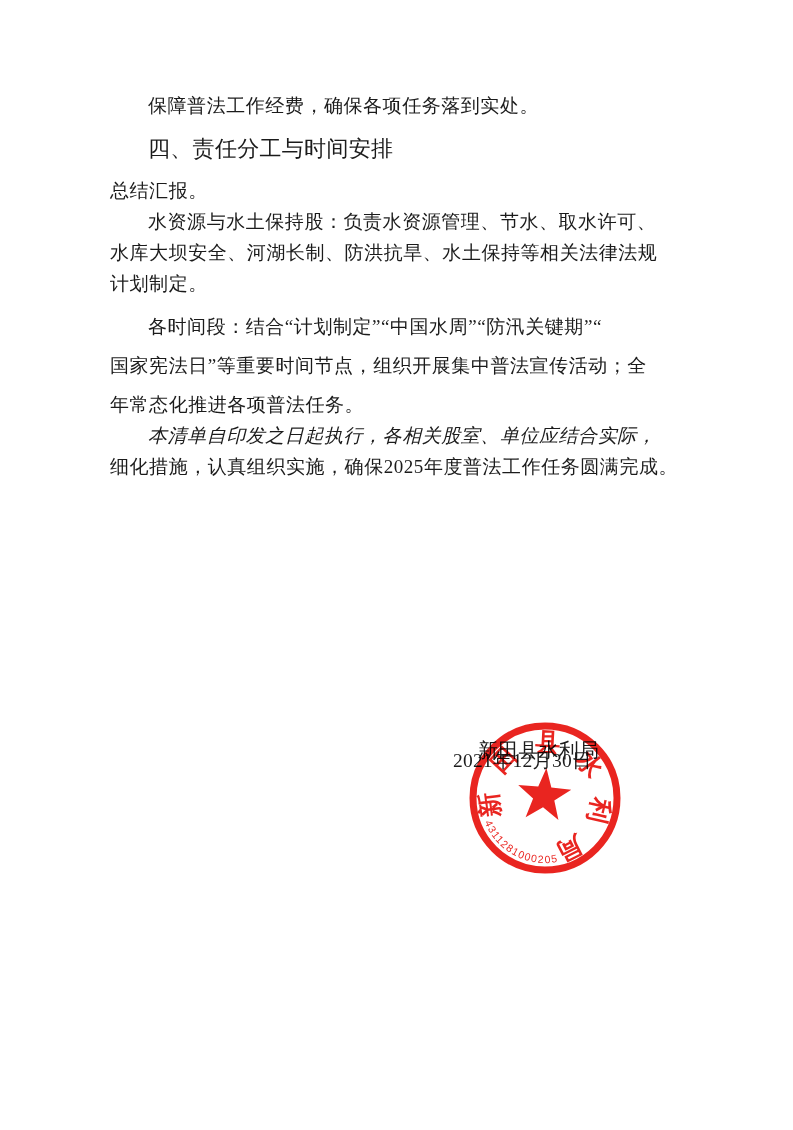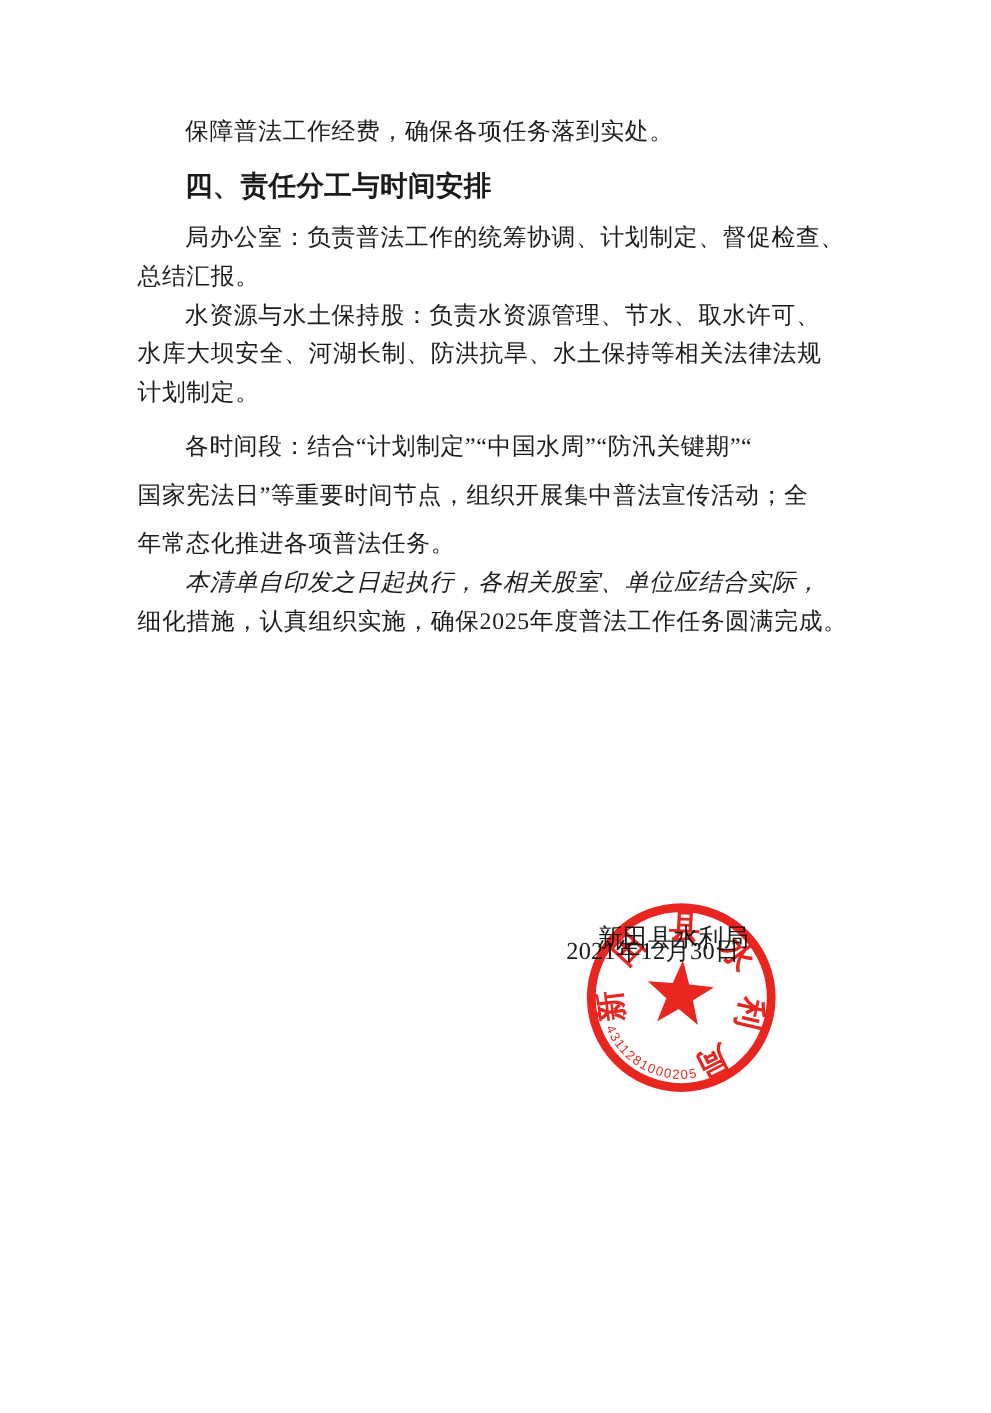--- a/index.html
+++ b/index.html
@@ -18,21 +18,21 @@
   }
   .line{
     height:31px;line-height:31px;
     font-size:19px;
     letter-spacing:0.55px;
     white-space:nowrap;
   }
   .indent{text-indent:38px;}
   .heading{
     font-family:"Liberation Sans","DejaVu Sans",sans-serif;
-    font-weight:bold;
+    font-weight:normal;
     font-size:22px;
     height:31px;line-height:31px;
     letter-spacing:0.3px;
     margin:12px 0 11px 0;
     text-indent:38px;
     white-space:nowrap;
   }
   .wide{height:39px;line-height:39px;}
   .mt8{margin-top:8px;}
   .mtneg4{margin-top:-4px;font-style:italic;}
@@ -62,21 +62,20 @@
   }
 </style>
 </head>
 <body>
 
 <div class="page">
 
   <div class="content">
     <div class="line indent">保障普法工作经费，确保各项任务落到实处。</div>
     <div class="heading">四、责任分工与时间安排</div>
-    <div class="line indent">局办公室：负责普法工作的统筹协调、计划制定、督促检查、</div>
     <div class="line">总结汇报。</div>
     <div class="line indent">水资源与水土保持股：负责水资源管理、节水、取水许可、</div>
     <div class="line">水库大坝安全、河湖长制、防洪抗旱、水土保持等相关法律法规</div>
     <div class="line">计划制定。</div>
     <div class="line wide indent mt8">各时间段：结合“计划制定”“中国水周”“防汛关键期”“</div>
     <div class="line wide">国家宪法日”等重要时间节点，组织开展集中普法宣传活动；全</div>
     <div class="line wide">年常态化推进各项普法任务。</div>
     <div class="line indent mtneg4">本清单自印发之日起执行，各相关股室、单位应结合实际，</div>
     <div class="line">细化措施，认真组织实施，确保2025年度普法工作任务圆满完成。</div>
   </div>

